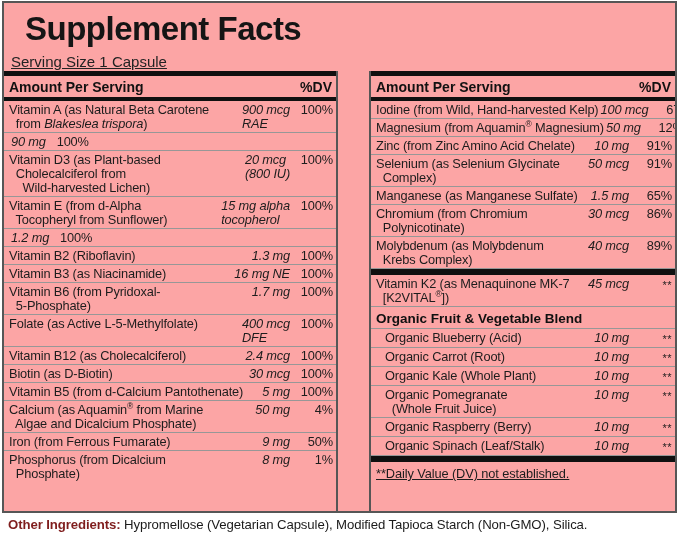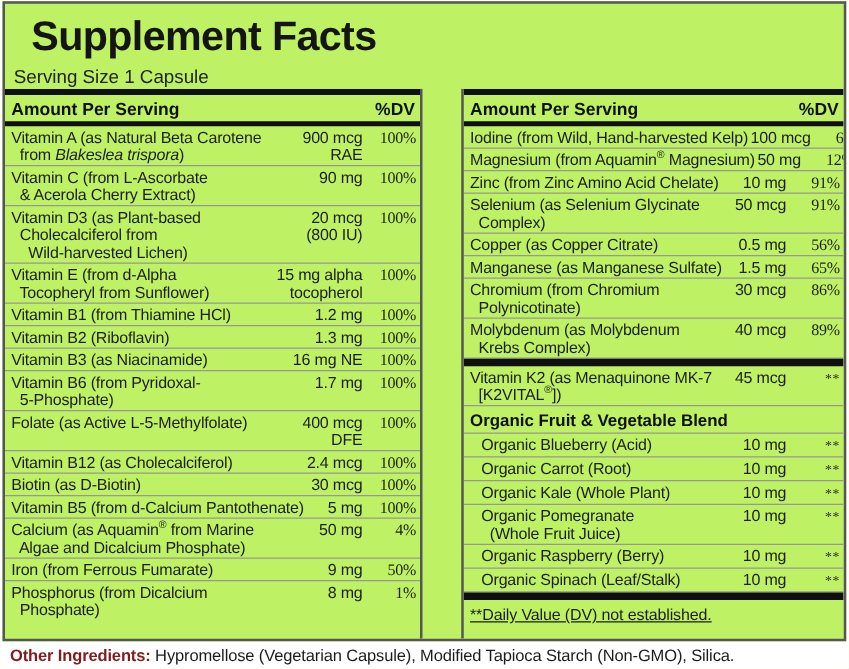--- a/index.html
+++ b/index.html
@@ -9,29 +9,29 @@
     font-family: "Liberation Sans", sans-serif;
     color: var(--c-text, #1d1d1d);
     overflow: hidden;
   }
   .label {
     margin: 1px 2px 0 2px;
     width: 675px; height: 512px;
     border: 2px solid var(--c-border, #565656);
     display: flex; flex-direction: column;
     overflow: hidden;
-    background: #bef264;
+    background: #fca5a5;
   }
   .head { padding: 5px 0 0 0; }
   .title {
     font-size: 33px; font-weight: 800; letter-spacing: -0.5px;
     color: #151515; margin: 2px 0 5px 21px;
     white-space: nowrap;
   }
-  .serving-line { font-size: 15px; color: #232323; margin: 1px 15px 1px 7px; }
+  .serving-line { font-size: 15px; color: #232323; margin: 1px 15px 1px 7px; text-decoration: underline; }
   .cols { flex: 1; display: flex; overflow: hidden; gap: 13px; }
   .col { display: flex; flex-direction: column; overflow: hidden; }
   .col-left  { width: 334px; border-right: 2px solid var(--c-border, #565656); }
   .col-gap   { width: 5px; }
   .col-right { flex: 1; border-left: 2px solid var(--c-border, #565656); }
   .bar-top { height: 5px; background: var(--c-bar, #101010); flex: none; }
   .chead {
     display: flex; justify-content: space-between; align-items: center;
     padding: 3px 4px 2px 5px;
     font-weight: bold; font-size: 14px; color: #111;
@@ -39,22 +39,22 @@
   .bar-mid { height: 4px; background: var(--c-bar, #101010); flex: none; }
   .rows { display: flex; flex-direction: column; }
   .row {
     display: flex; align-items: flex-start;
     border-bottom: 1px solid var(--c-sep, #979797);
     padding: 1.5px 3px 1.5px 5px;
     font-size: 12.8px; line-height: 14px; letter-spacing: -0.15px;
   }
   .rows .row:last-child { border-bottom: none; }
   .nm { flex: 1; white-space: pre; overflow: visible; }
-  .amt { white-space: pre; text-align: right; margin: 0 7px 0 2px; flex: none; }
-  .dv { width: 36px; text-align: right; flex: none; font-family: Liberation Serif, serif; }
+  .amt { white-space: pre; text-align: left; margin: 0 7px 0 2px; flex: none; font-style: italic; }
+  .dv { width: 36px; text-align: right; flex: none; }
   .dv.star { font-size: 11px; letter-spacing: 0.5px; padding-top: 1px; }
   .row.indent .nm { padding-left: 9px; }
   .section {
     font-weight: bold; font-size: 13.5px; color: #101010;
     padding: 3.5px 3px 2.5px 5px;
     border-bottom: 1px solid var(--c-sep, #979797);
   }
   .bar-sep { height: 6px; background: var(--c-bar, #101010); flex: none; }
   .note { font-size: 12.8px; letter-spacing: -0.1px; padding: 4px 3px 3px 5px; text-decoration: underline; }
   .other { margin: 4px 0 0 8px; font-size: 13.2px; letter-spacing: -0.1px; color: #1b1b1b; }
@@ -81,42 +81,39 @@
       <div class="bar-mid"></div>
       <div class="rows" id="left-rows">
           <div class="row">
             <div class="nm">Vitamin A (as Natural Beta Carotene
   from <em>Blakeslea trispora</em>)</div>
             <div class="amt">900 mcg
 RAE</div>
             <div class="dv">100%</div>
           </div>
           <div class="row">
-            <div class="nm">Vitamin C (from L-Ascorbate
-  &amp; Acerola Cherry Extract)</div>
             <div class="amt">90 mg</div>
             <div class="dv">100%</div>
           </div>
           <div class="row">
             <div class="nm">Vitamin D3 (as Plant-based
   Cholecalciferol from
     Wild-harvested Lichen)</div>
             <div class="amt">20 mcg
 (800 IU)</div>
             <div class="dv">100%</div>
           </div>
           <div class="row">
             <div class="nm">Vitamin E (from d-Alpha
   Tocopheryl from Sunflower)</div>
             <div class="amt">15 mg alpha
 tocopherol</div>
             <div class="dv">100%</div>
           </div>
           <div class="row">
-            <div class="nm">Vitamin B1 (from Thiamine HCl)</div>
             <div class="amt">1.2 mg</div>
             <div class="dv">100%</div>
           </div>
           <div class="row">
             <div class="nm">Vitamin B2 (Riboflavin)</div>
             <div class="amt">1.3 mg</div>
             <div class="dv">100%</div>
           </div>
           <div class="row">
             <div class="nm">Vitamin B3 (as Niacinamide)</div>
@@ -195,25 +192,20 @@
             <div class="amt">10 mg</div>
             <div class="dv">91%</div>
           </div>
           <div class="row">
             <div class="nm">Selenium (as Selenium Glycinate
   Complex)</div>
             <div class="amt">50 mcg</div>
             <div class="dv">91%</div>
           </div>
           <div class="row">
-            <div class="nm">Copper (as Copper Citrate)</div>
-            <div class="amt">0.5 mg</div>
-            <div class="dv">56%</div>
-          </div>
-          <div class="row">
             <div class="nm">Manganese (as Manganese Sulfate)</div>
             <div class="amt">1.5 mg</div>
             <div class="dv">65%</div>
           </div>
           <div class="row">
             <div class="nm">Chromium (from Chromium
   Polynicotinate)</div>
             <div class="amt">30 mcg</div>
             <div class="dv">86%</div>
           </div>

